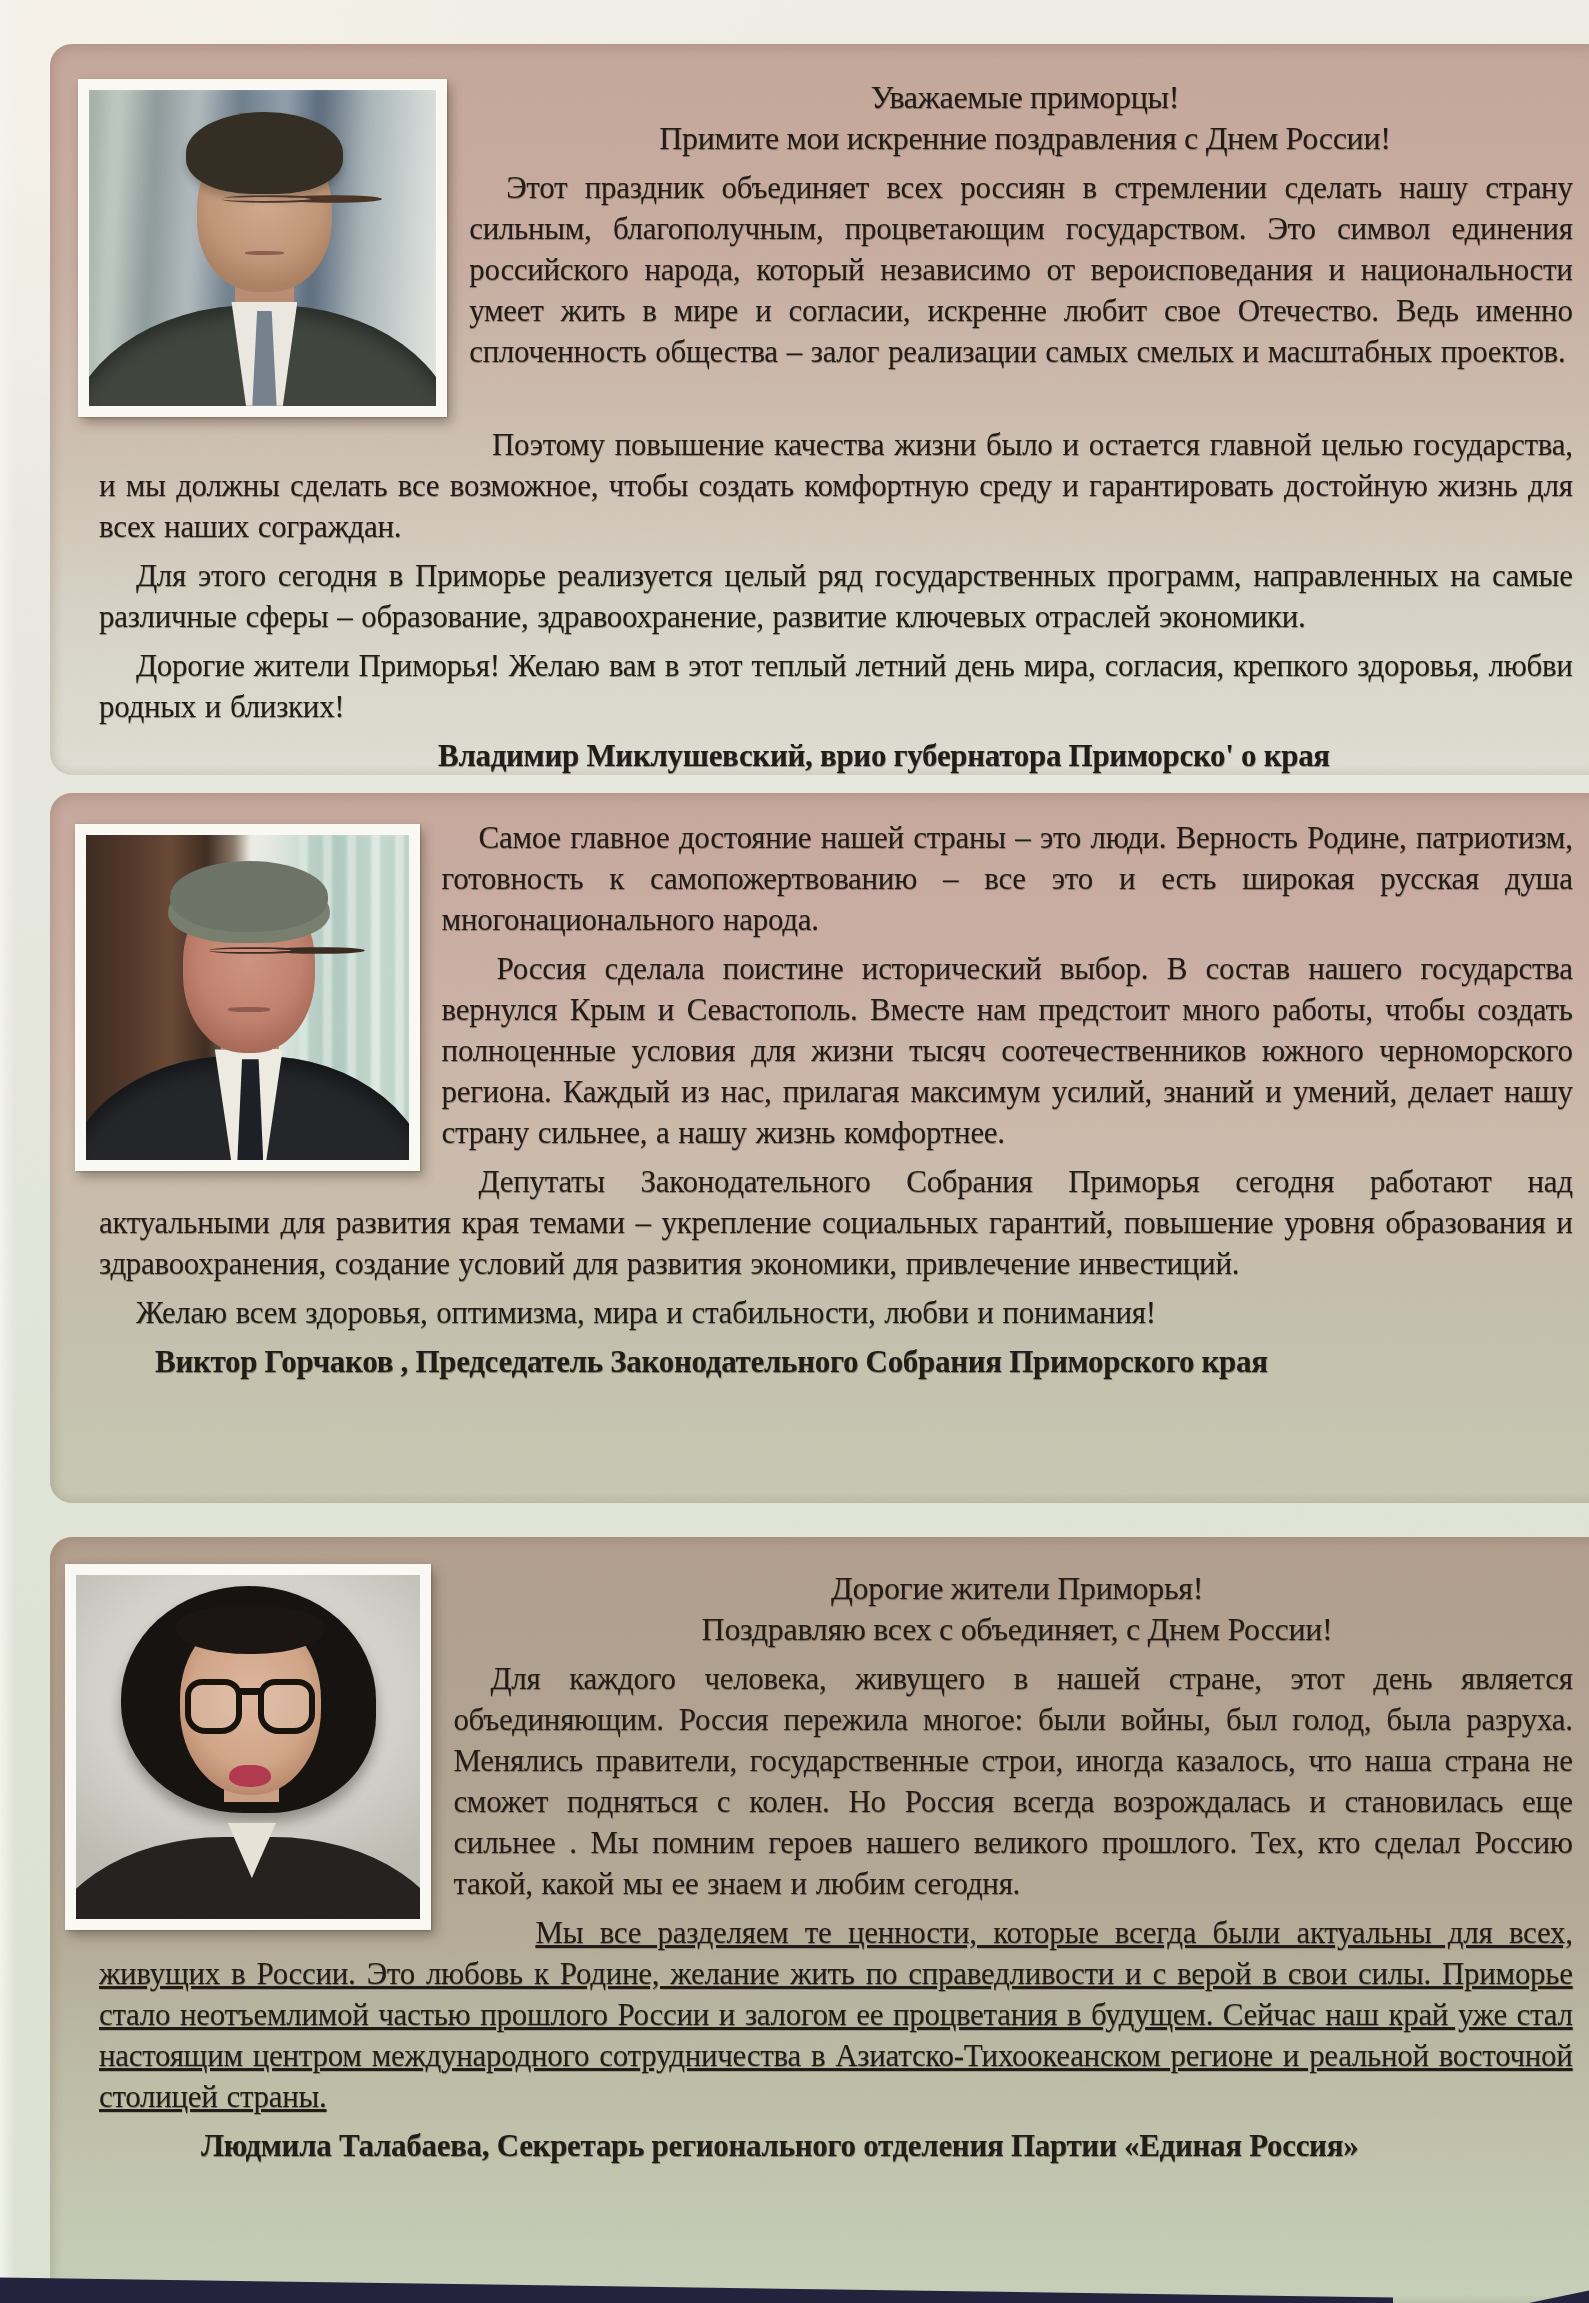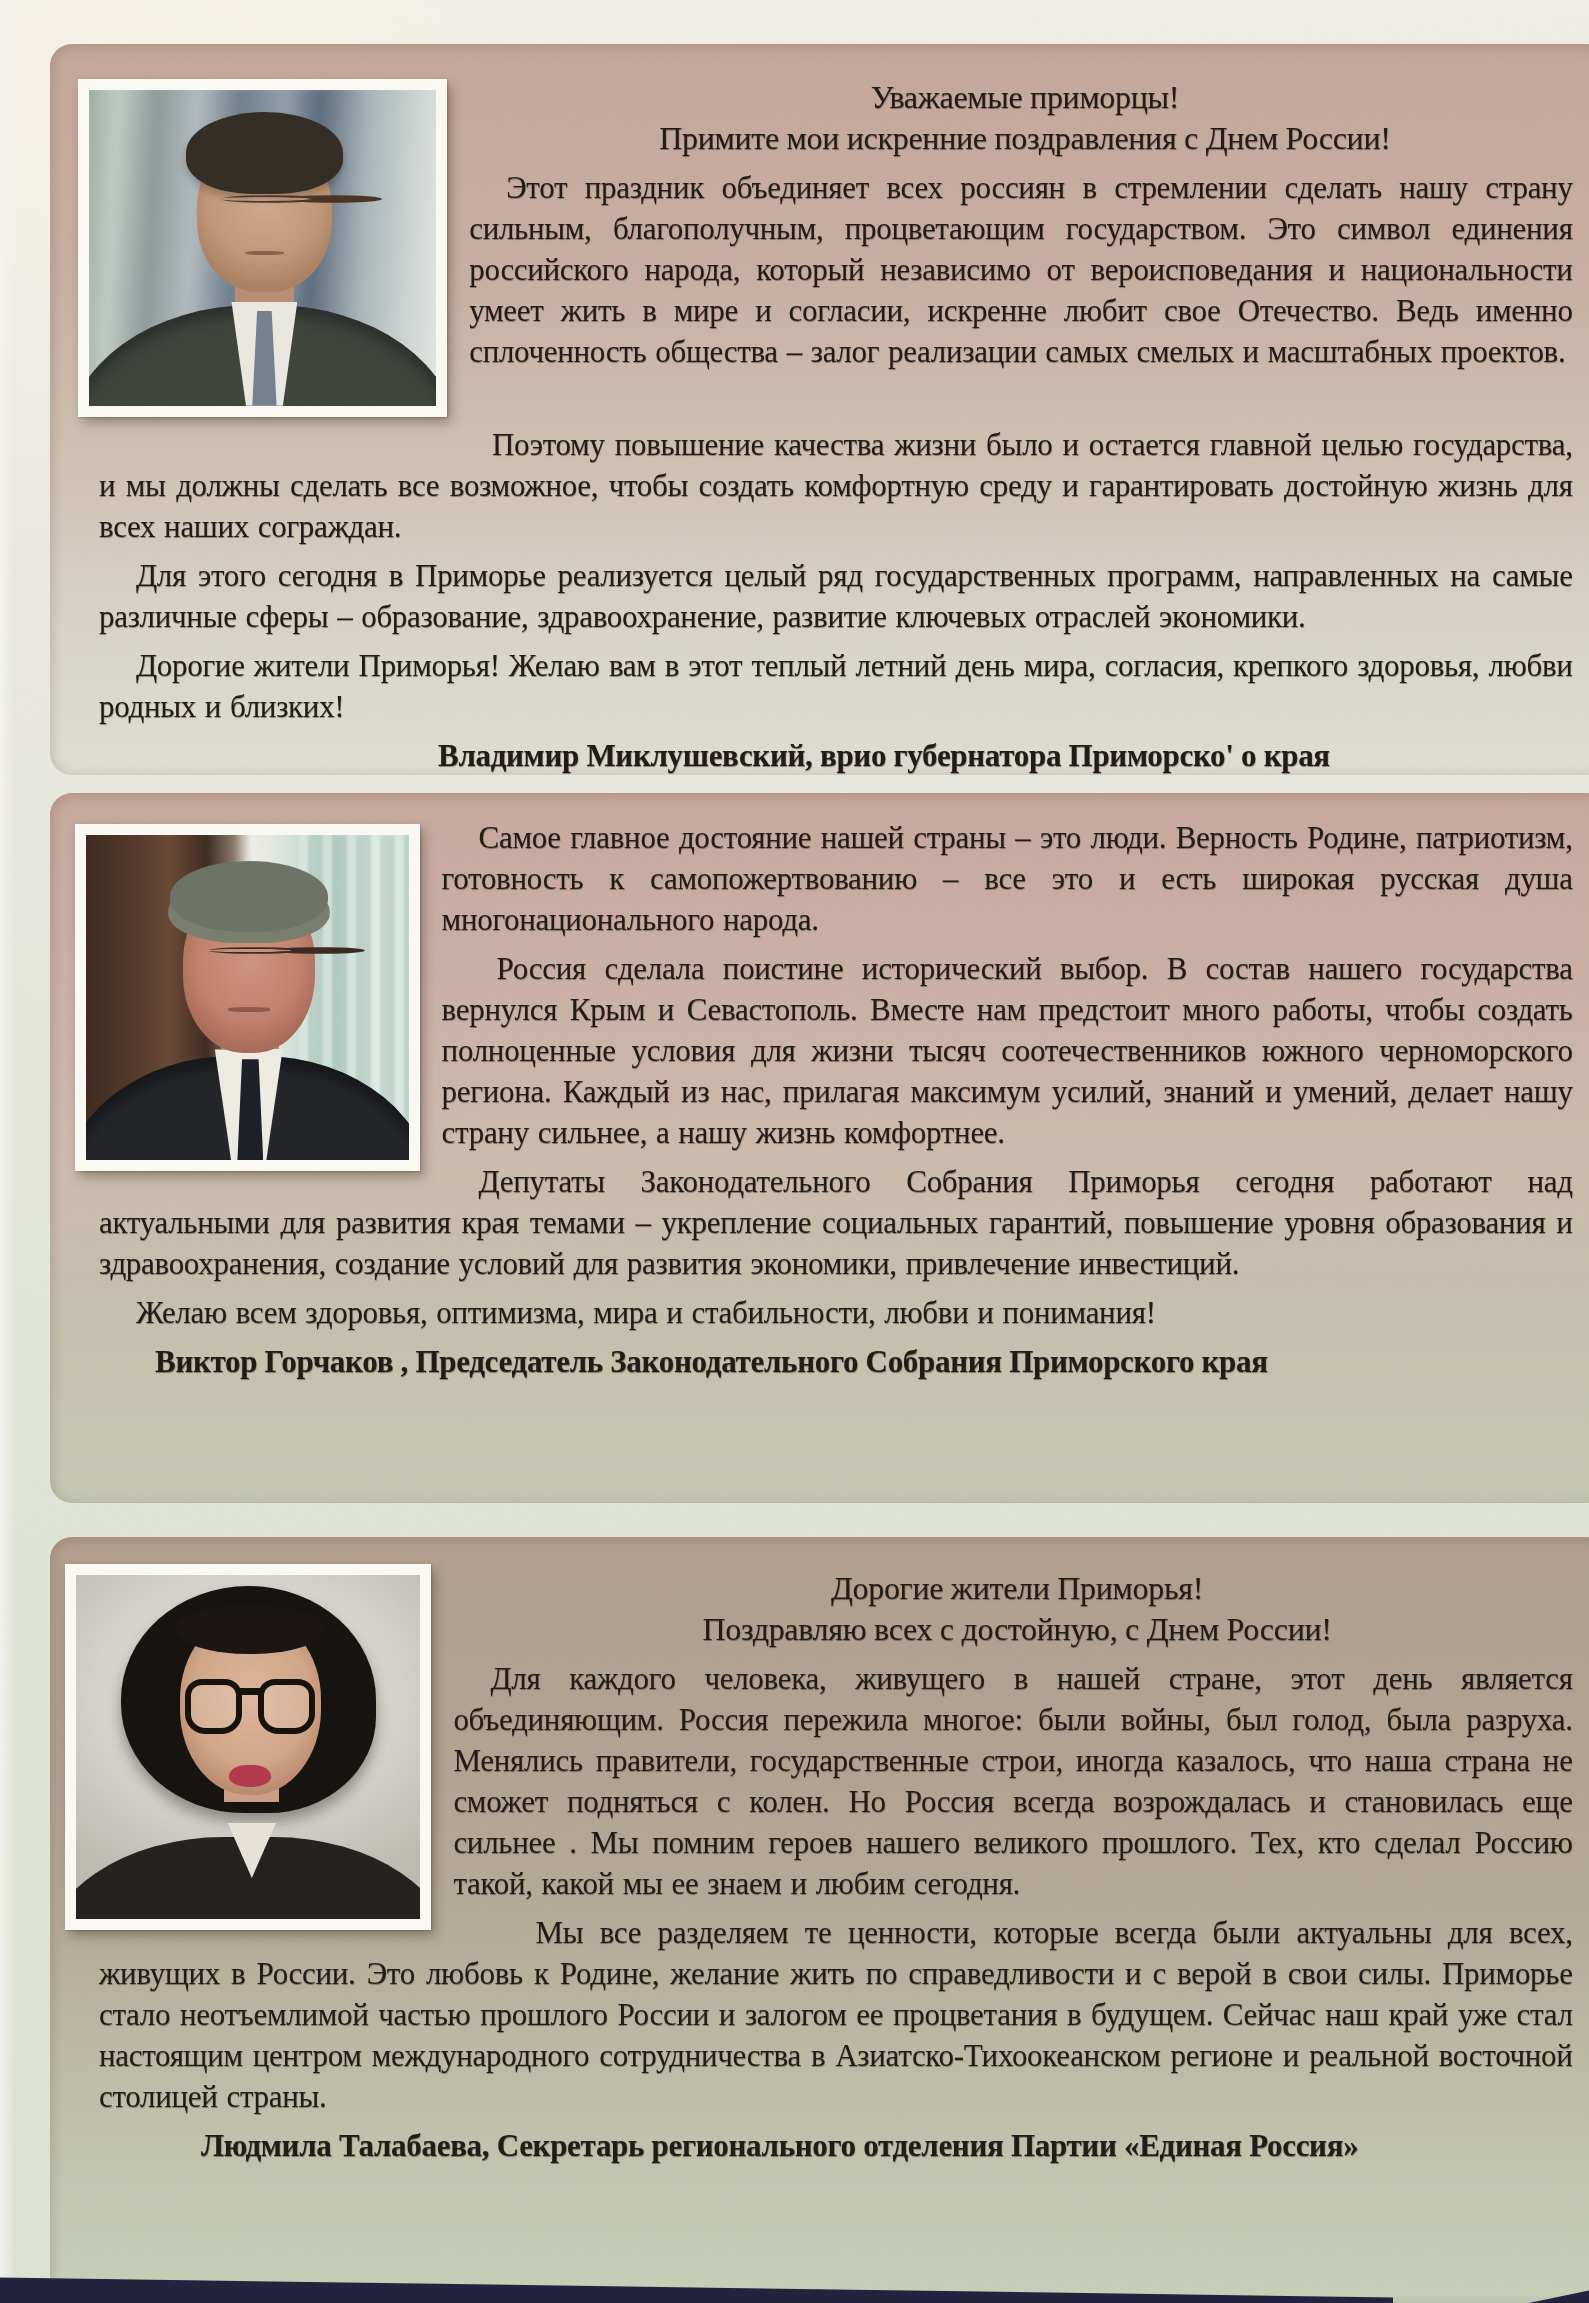--- a/index.html
+++ b/index.html
@@ -36,21 +36,21 @@
     letter-spacing:-0.3px;
     text-shadow:0.5px 0.6px 0.8px rgba(55,35,25,.5);
   }
   p.body{
     margin:8px;font-size:31px;line-height:41px;text-align:justify;
     text-indent:37px;letter-spacing:-0.3px;word-spacing:1.4px;
     text-shadow:0.4px 0.5px 0.7px rgba(55,35,25,.45);
   }
   p.big-indent{clear:left;text-indent:393px;}
   p.mid-indent{text-indent:55px;}
-  p.mid-indent2{text-indent:82px;}
+  p.mid-indent2{text-indent:82px;text-decoration:underline;}
   .sig{
     font-weight:bold;font-size:31px;line-height:41px;text-align:left;
     letter-spacing:-0.3px;text-shadow:0.5px 0.6px 0.8px rgba(55,35,25,.5);
   }
   .sig-1{padding-left:347px;}
   .sig-2{padding-left:64px;}
   .sig-3{padding-left:110px;}
   .pad-t1{padding-top:33px;}
   .pad-t2{padding-top:16.4px;}
   .pad-t3{padding-top:31px;}
@@ -197,21 +197,21 @@
         <div class="pic3-bangs"></div>
         <div class="pic3-glasses">
           <div class="lens l"></div>
           <div class="lens r"></div>
           <div class="bridge"></div>
         </div>
         <div class="pic3-lips"></div>
       </div>
     </div>
     <div class="btitle">Дорогие жители Приморья!</div>
-    <div class="btitle">Поздравляю всех с достойную, с Днем России!</div>
+    <div class="btitle">Поздравляю всех с объединяет, с Днем России!</div>
     <p class="body">Для каждого человека, живущего в нашей стране, этот день является объединяющим. Россия пережила многое: были войны, был голод, была разруха. Менялись правители, государственные строи, иногда казалось, что наша страна не сможет подняться с колен. Но Россия всегда возрождалась и становилась еще сильнее . Мы помним героев нашего великого прошлого. Тех, кто сделал Россию такой, какой мы ее знаем и любим сегодня.</p>
     <p class="body mid-indent2">Мы все разделяем те ценности, которые всегда были актуальны для всех, живущих в России. Это любовь к Родине, желание жить по справедливости и с верой в свои силы. Приморье стало неотъемлимой частью прошлого России и залогом ее процветания в будущем. Сейчас наш край уже стал настоящим центром международного сотрудничества в Азиатско-Тихоокеанском регионе и реальной восточной столицей страны.</p>
     <div class="sig sig-3">Людмила Талабаева, Секретарь регионального отделения Партии «Единая Россия»</div>
   </section>
 
   <div class="band-left"></div>
   <div class="band-right"></div>
 
   <svg class="grain" width="1590" height="2304" viewBox="0 0 1740 2521">
     <filter id="noiseF">

